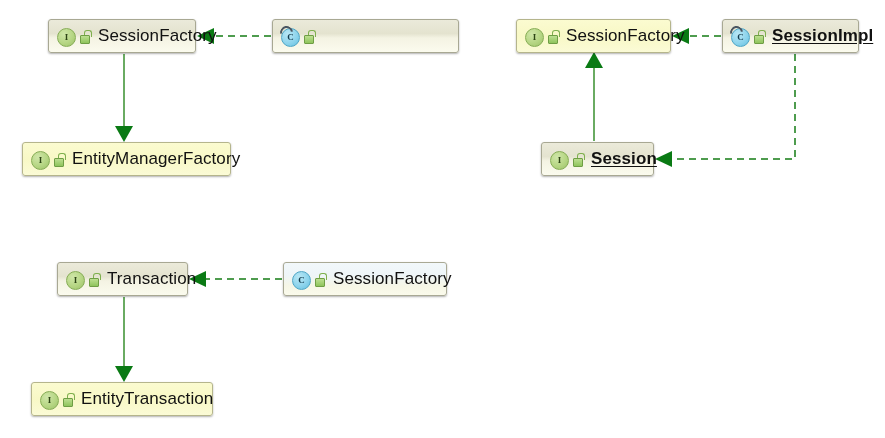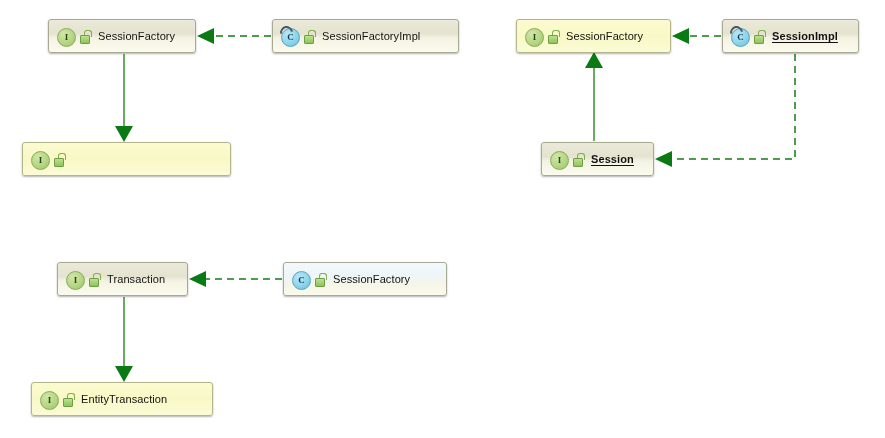--- a/index.html
+++ b/index.html
@@ -54,21 +54,21 @@
     background: linear-gradient(to bottom, #fbfbd0 0%, #f8f8c6 50%, #fbfbd6 100%);
     border-color: #b5b58c;
   }
   
   .node.style-blue {
     background: linear-gradient(to bottom, #f2f8fb 0%, #eef5f8 38%, #f6f6e6 72%, #fbfbec 100%);
     border-color: #a9a995;
   }
 
   .node-label {
-    font-size: 11px;
+    font-size: 17px;
     color: #111111;
     letter-spacing: 0.1px;
     margin-left: 7px;
   }
   .node-label.underlined {
     text-decoration: underline;
     text-underline-offset: 2px;
     font-weight: bold;
   }
 
@@ -210,31 +210,31 @@
 
   <div class="node style-grey" style="left:272px; top:19px; width:187px;">
     <span class="type-icon cls">
       <span class="disc">C</span>
       <span class="hook"></span>
     </span>
     <span class="lock-icon">
       <span class="shackle"></span>
         <span class="body"></span>
     </span>
-    <span class="node-label">SessionFactoryImpl</span>
   </div>
 
   <div class="node style-yellow" style="left:22px; top:142px; width:209px;">
     <span class="type-icon iface">
       <span class="disc">I</span>
     </span>
     <span class="lock-icon">
       <span class="shackle"></span>
         <span class="body"></span>
     </span>
+    <span class="node-label">EntityManagerFactory</span>
   </div>
 
   <div class="node style-yellow" style="left:516px; top:19px; width:155px;">
     <span class="type-icon iface">
       <span class="disc">I</span>
     </span>
     <span class="lock-icon">
       <span class="shackle"></span>
         <span class="body"></span>
     </span>

